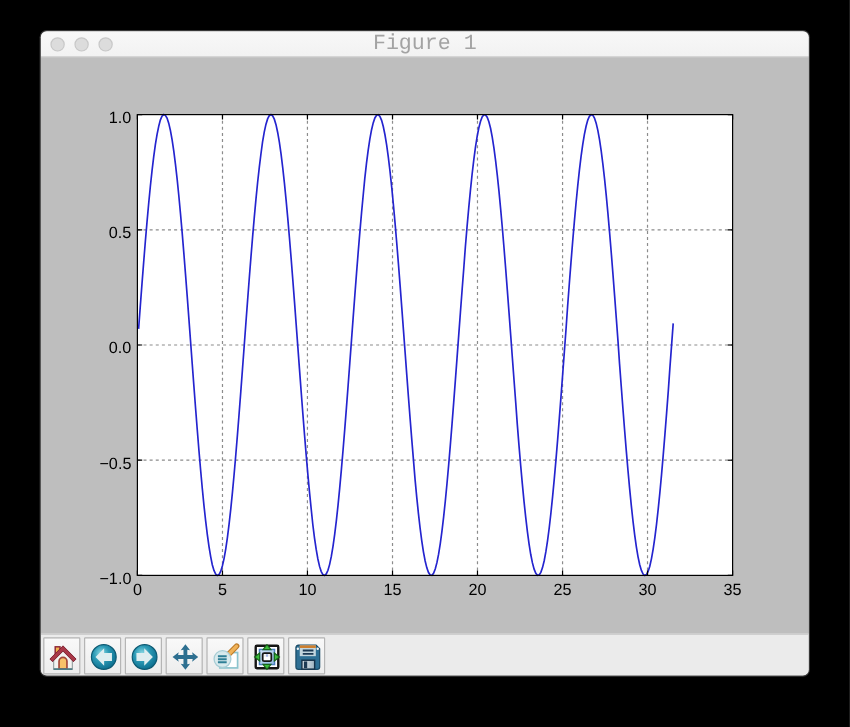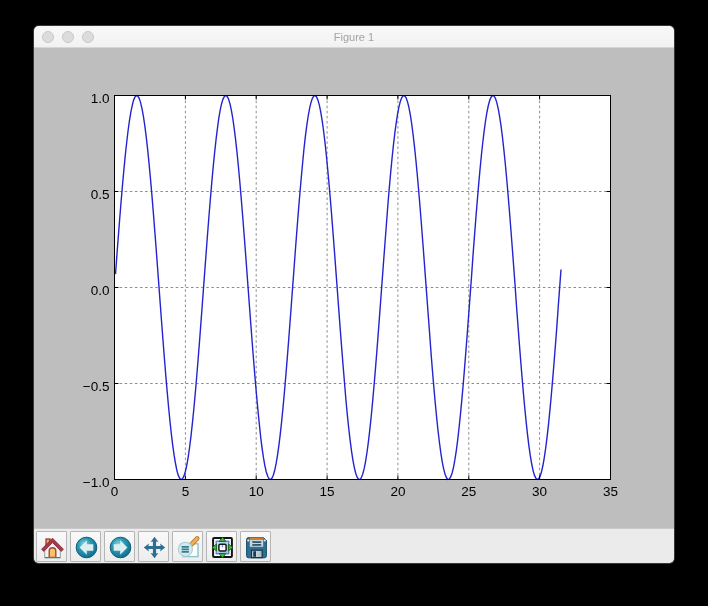--- a/index.html
+++ b/index.html
@@ -1,19 +1,19 @@
 <!DOCTYPE html>
 <html><head><meta charset="utf-8">
 <style>
 html,body{margin:0;padding:0;width:708px;height:606px;background:#000;overflow:hidden;}
 *{box-sizing:border-box;}
 #win{position:absolute;left:34px;top:26px;width:640px;height:537px;border-radius:5px;overflow:hidden;background:#bebebe;box-shadow:0 0 0 1px rgba(255,255,255,0.22);}
 #titlebar{position:absolute;left:0;top:0;width:640px;height:22px;background:linear-gradient(#f8f8f8,#f2f2f2);border-bottom:1px solid #d6d6d6;}
 .tl{position:absolute;top:5px;width:12px;height:12px;border-radius:50%;background:#dcdcdc;border:1px solid #c8c8c8;}
-#title{position:absolute;left:0;top:0;width:100%;height:22px;line-height:23px;text-align:center;font-family:Liberation Sans, sans-serif;font-size:11px;color:#a3a3a3;}
+#title{position:absolute;left:0;top:0;width:100%;height:22px;line-height:23px;text-align:center;font-family:Liberation Mono, monospace;font-size:18px;color:#a3a3a3;}
 #canvas{position:absolute;left:0;top:22px;width:640px;height:480px;background:#bebebe;}
 #toolbar{position:absolute;left:0;top:502px;width:640px;height:35px;background:#ebebeb;border-top:1px solid #c9c9c9;}
 .btn{position:absolute;top:2px;width:31px;height:31px;background:linear-gradient(#f9f9f9,#ededed);border:1px solid #b5b5b5;border-radius:1px;}
 .btn svg{position:absolute;left:3px;top:3px;}
 .g{stroke:#8c8c8c;stroke-width:1;stroke-dasharray:2.5,2.6;fill:none;}
 .t{stroke:#000;stroke-width:1;fill:none;}
 .lab{font-family:"Liberation Sans",sans-serif;font-size:13.5px;fill:#000;}
 </style></head>
 <body>
 <div id="win">

